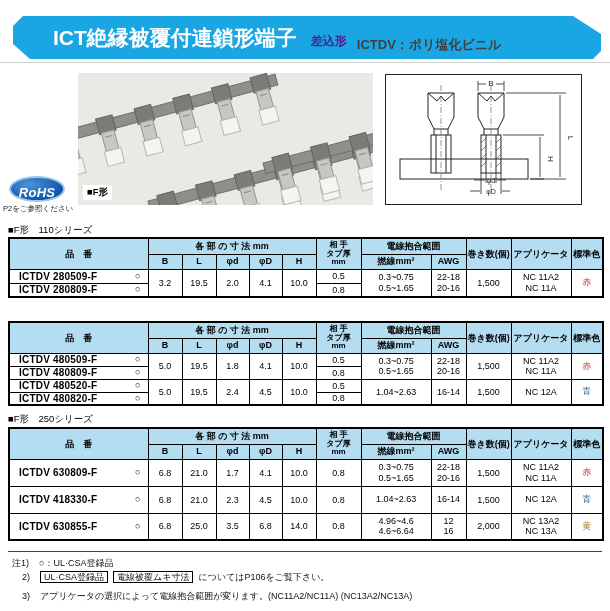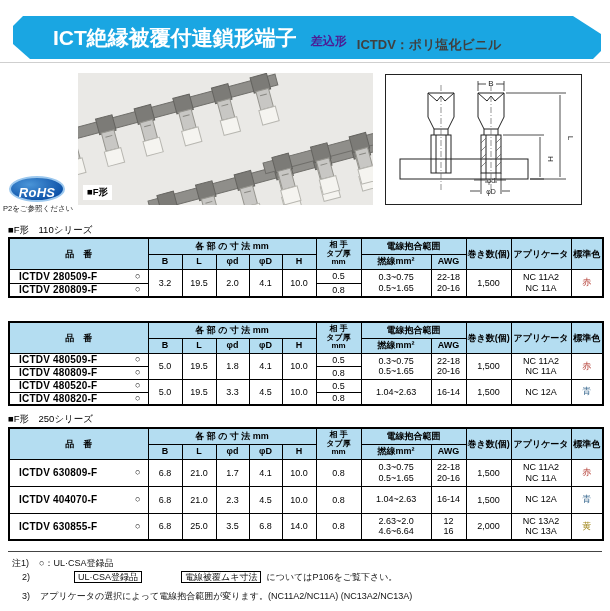--- a/index.html
+++ b/index.html
@@ -44,21 +44,21 @@
   td.pn{text-align:right;}
   .pn-wrap{display:flex;justify-content:space-between;align-items:center;padding:0 7px 0 9px;height:100%;}
   .pn-wrap span:first-child{font-weight:bold;font-size:10px;letter-spacing:.2px;white-space:nowrap;}
   .mark{font-size:9px;line-height:1;}
   td .ln{line-height:10.5px;}
 
   
   .sep{position:absolute;left:8px;top:551px;width:594px;height:1px;background:#444;}
   .note{position:absolute;font-size:9px;color:#111;white-space:nowrap;}
   .note .pfx{display:inline-block;margin-right:10px;}
-  .boxed{border:1px solid #000;padding:0 3px;margin-right:5px;margin-left:34px;}
+  .boxed{border:1px solid #000;padding:0 3px;margin-right:5px;}
 </style>
 </head>
 <body>
 
 <div class="page">
 
   <div class="banner">
     <span class="banner-title">ICT絶縁被覆付連鎖形端子</span>
     <span class="banner-type">差込形</span>
     <span class="banner-material">ICTDV：ポリ塩化ビニル</span>
@@ -301,21 +301,21 @@
       </tr>
       <tr>
         <td class="pn">
           <div class="pn-wrap">
               <span>ICTDV 480520-F</span>
               <span class="mark">○</span>
             </div>
         </td>
         <td rowspan="2">5.0</td>
         <td rowspan="2">19.5</td>
-        <td rowspan="2">3.3</td>
+        <td rowspan="2">2.4</td>
         <td rowspan="2">4.5</td>
         <td rowspan="2">10.0</td>
         <td>0.5</td>
         <td rowspan="2">
           <div class="ln">1.04~2.63</div>
             <div class="ln"></div>
         </td>
         <td rowspan="2">
           <div class="ln">16-14</div>
             <div class="ln"></div>
@@ -404,21 +404,21 @@
         <td>1,500</td>
         <td>
           <div class="ln">NC 11A2</div>
             <div class="ln">NC 11A</div>
         </td>
         <td style="color:#b03228;">赤</td>
       </tr>
       <tr>
         <td class="pn">
           <div class="pn-wrap">
-              <span>ICTDV 404070-F</span>
+              <span>ICTDV 418330-F</span>
               <span class="mark">○</span>
             </div>
         </td>
         <td>6.8</td>
         <td>21.0</td>
         <td>2.3</td>
         <td>4.5</td>
         <td>10.0</td>
         <td>0.8</td>
         <td>
@@ -443,21 +443,21 @@
               <span class="mark">○</span>
             </div>
         </td>
         <td>6.8</td>
         <td>25.0</td>
         <td>3.5</td>
         <td>6.8</td>
         <td>14.0</td>
         <td>0.8</td>
         <td>
-          <div class="ln">2.63~2.0</div>
+          <div class="ln">4.96~4.6</div>
             <div class="ln">4.6~6.64</div>
         </td>
         <td>
           <div class="ln">12</div>
             <div class="ln">16</div>
         </td>
         <td>2,000</td>
         <td>
           <div class="ln">NC 13A2</div>
             <div class="ln">NC 13A</div>

